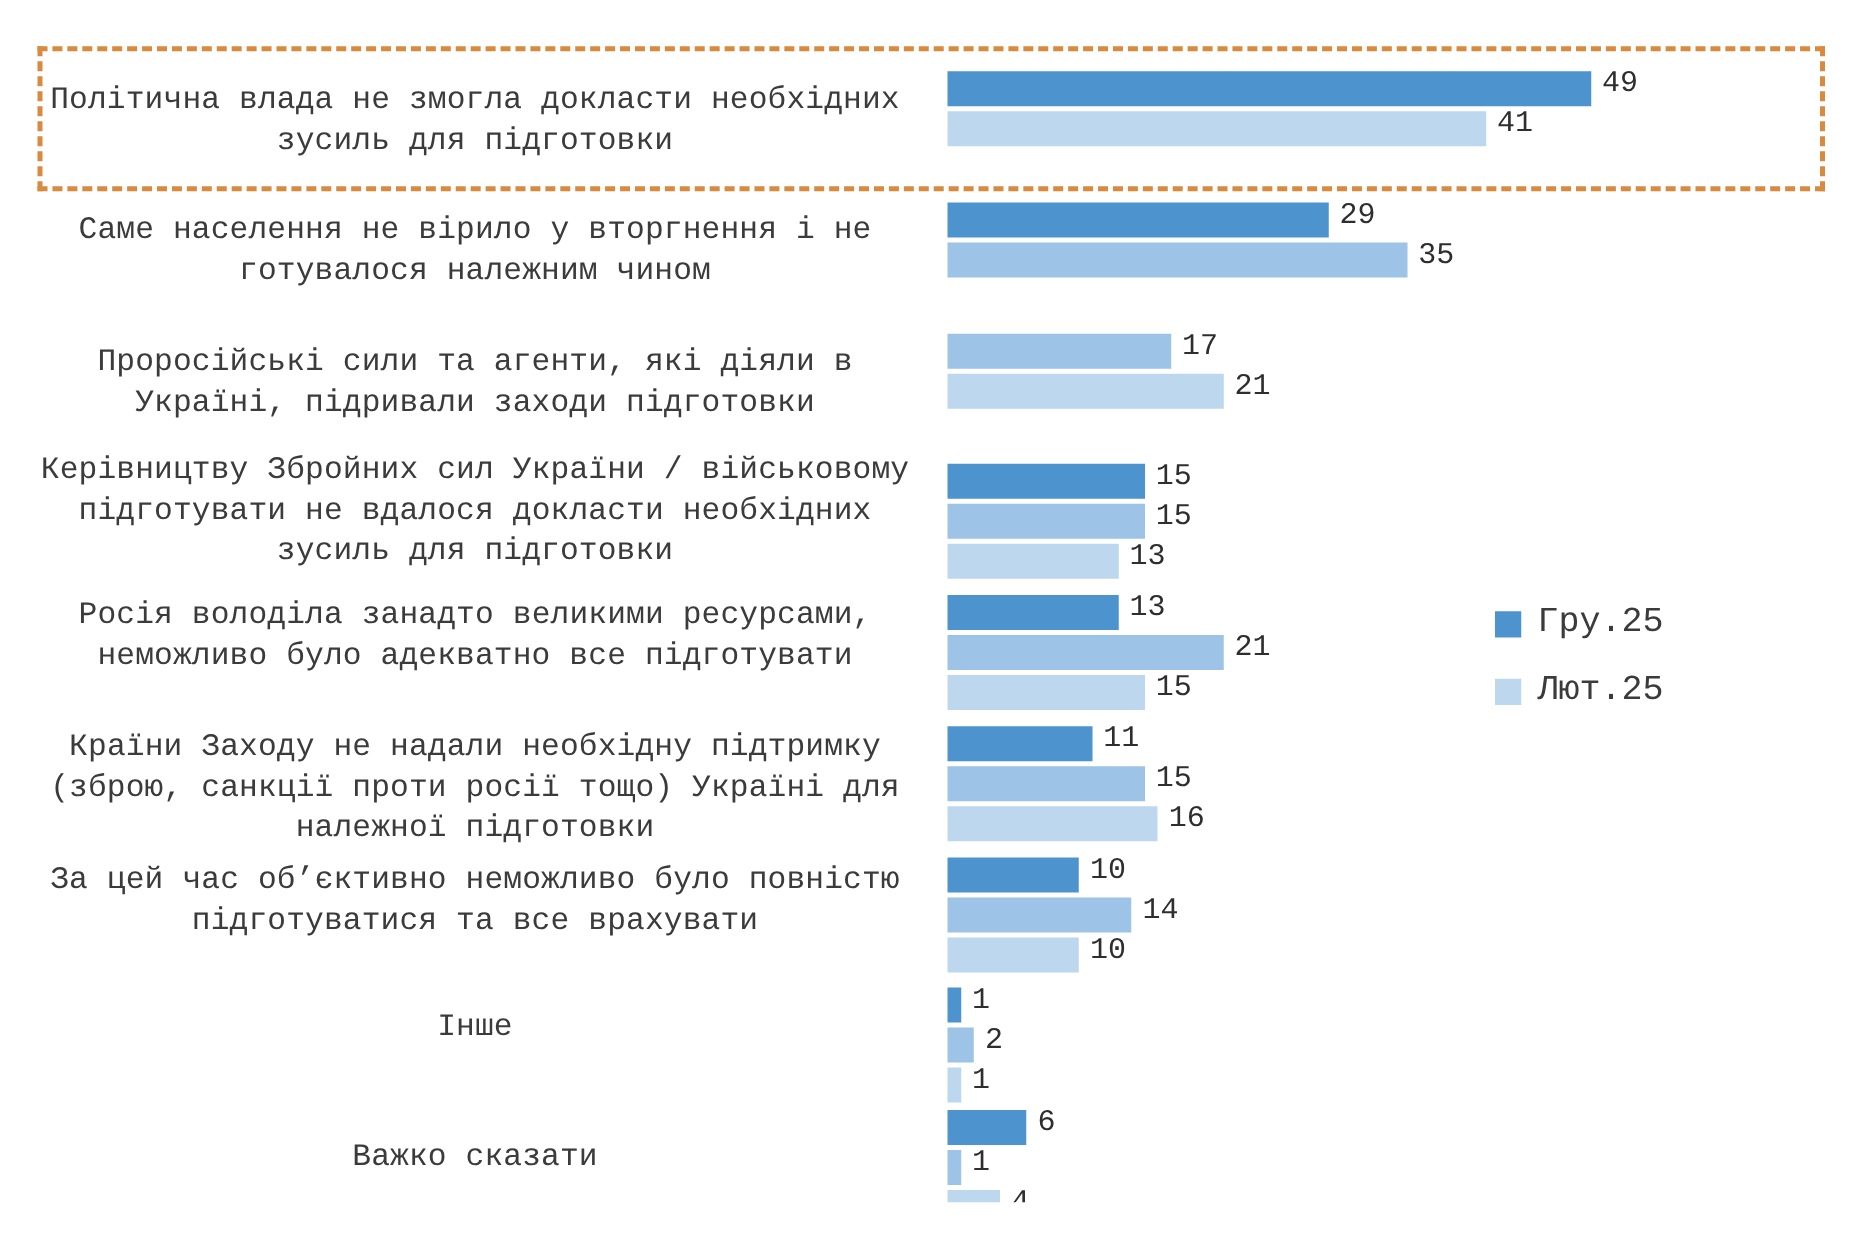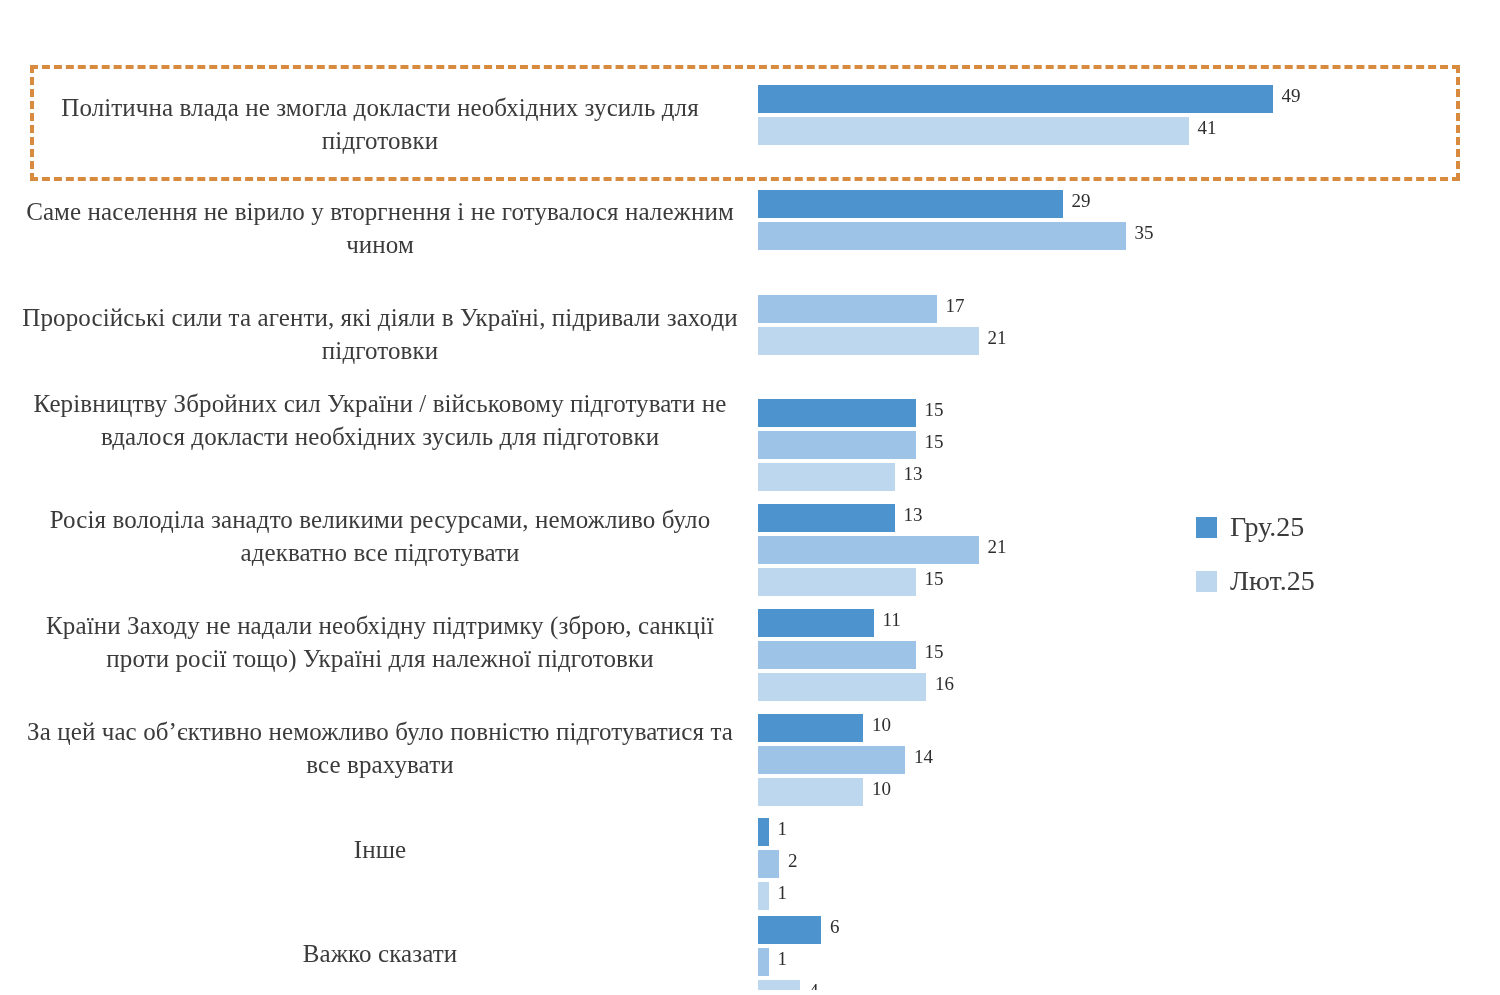--- a/index.html
+++ b/index.html
@@ -5,23 +5,22 @@
   html, body {
     margin: 0;
     padding: 0;
     background: #ffffff;
   }
   #chart-root {
     position: relative;
     width: 1500px;
     height: 962px;
     background: #ffffff;
-    font-family: Liberation Serif, serif;
+    font-family: Liberation Mono, monospace;
     overflow: hidden;
-    margin-top: 28px;
   }
 
   
   .highlight-box {
     position: absolute;
     left: 30px;
     top: 37px;
     width: 1430px;
     height: 116px;
     border: 4px dashed #D88A3F;
@@ -59,21 +58,21 @@
   .bar {
     display: inline-block;
     height: 28px;
     vertical-align: top;
     border-radius: 0;
   }
   .bar-val {
     display: inline-block;
     vertical-align: top;
     color: #2E2E2E;
-    font-size: 19px;
+    font-size: 24px;
     line-height: 28px;
     padding-left: 9px;
     position: relative;
     top: -3px;
   }
 
   
   .legend {
     position: absolute;
     left: 1196px;

